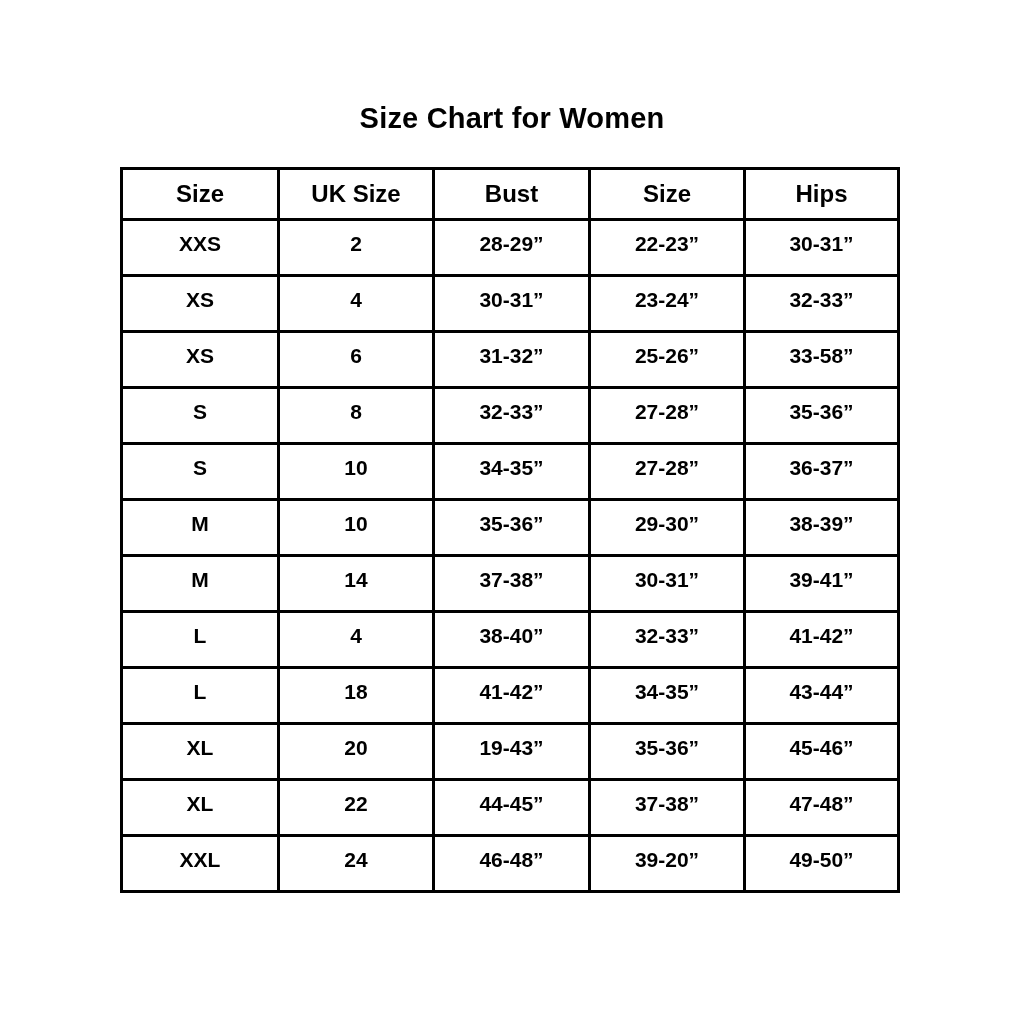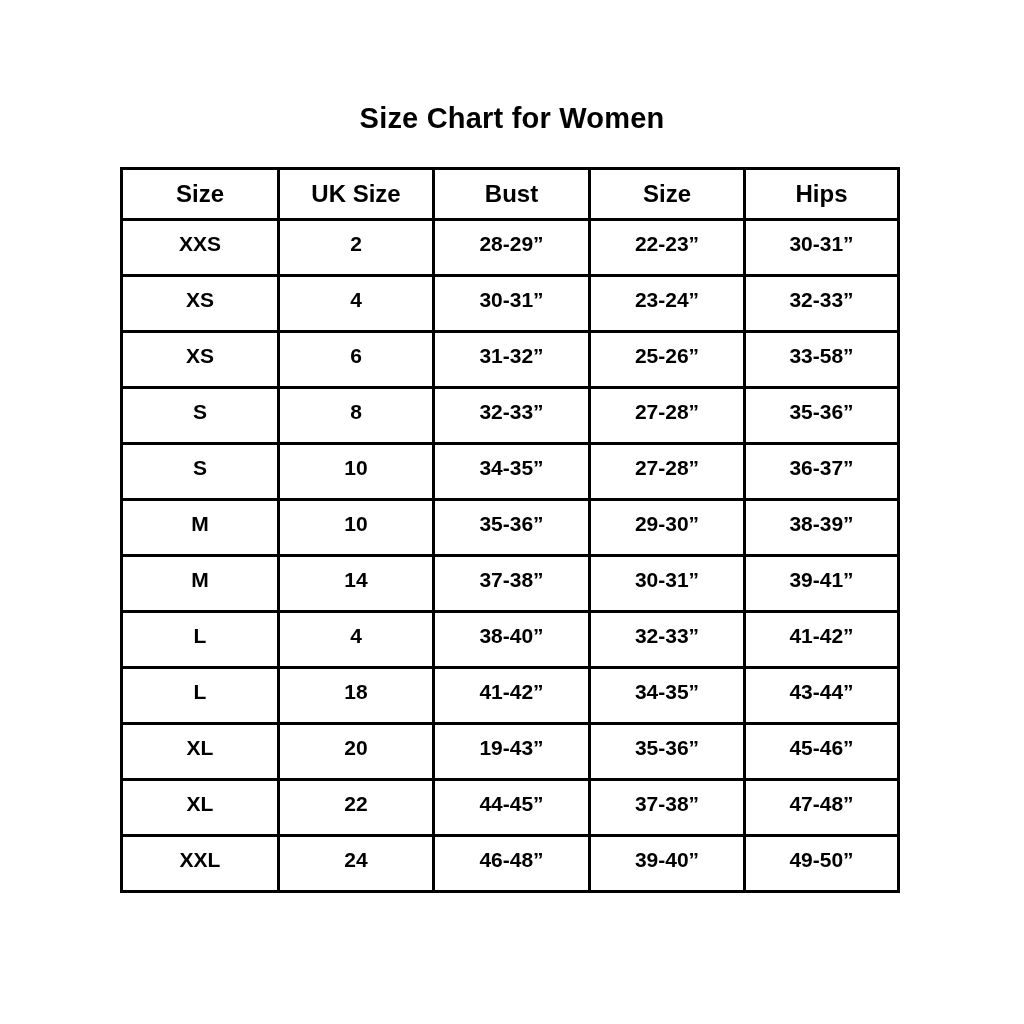--- a/index.html
+++ b/index.html
@@ -157,19 +157,19 @@
         <td>XL</td>
         <td>22</td>
         <td>44-45”</td>
         <td>37-38”</td>
         <td>47-48”</td>
       </tr>
       <tr>
         <td>XXL</td>
         <td>24</td>
         <td>46-48”</td>
-        <td>39-40”</td>
+        <td>39-20”</td>
         <td>49-50”</td>
       </tr>
     </tbody>
   </table>
 
 </div>
 
 </body></html>

